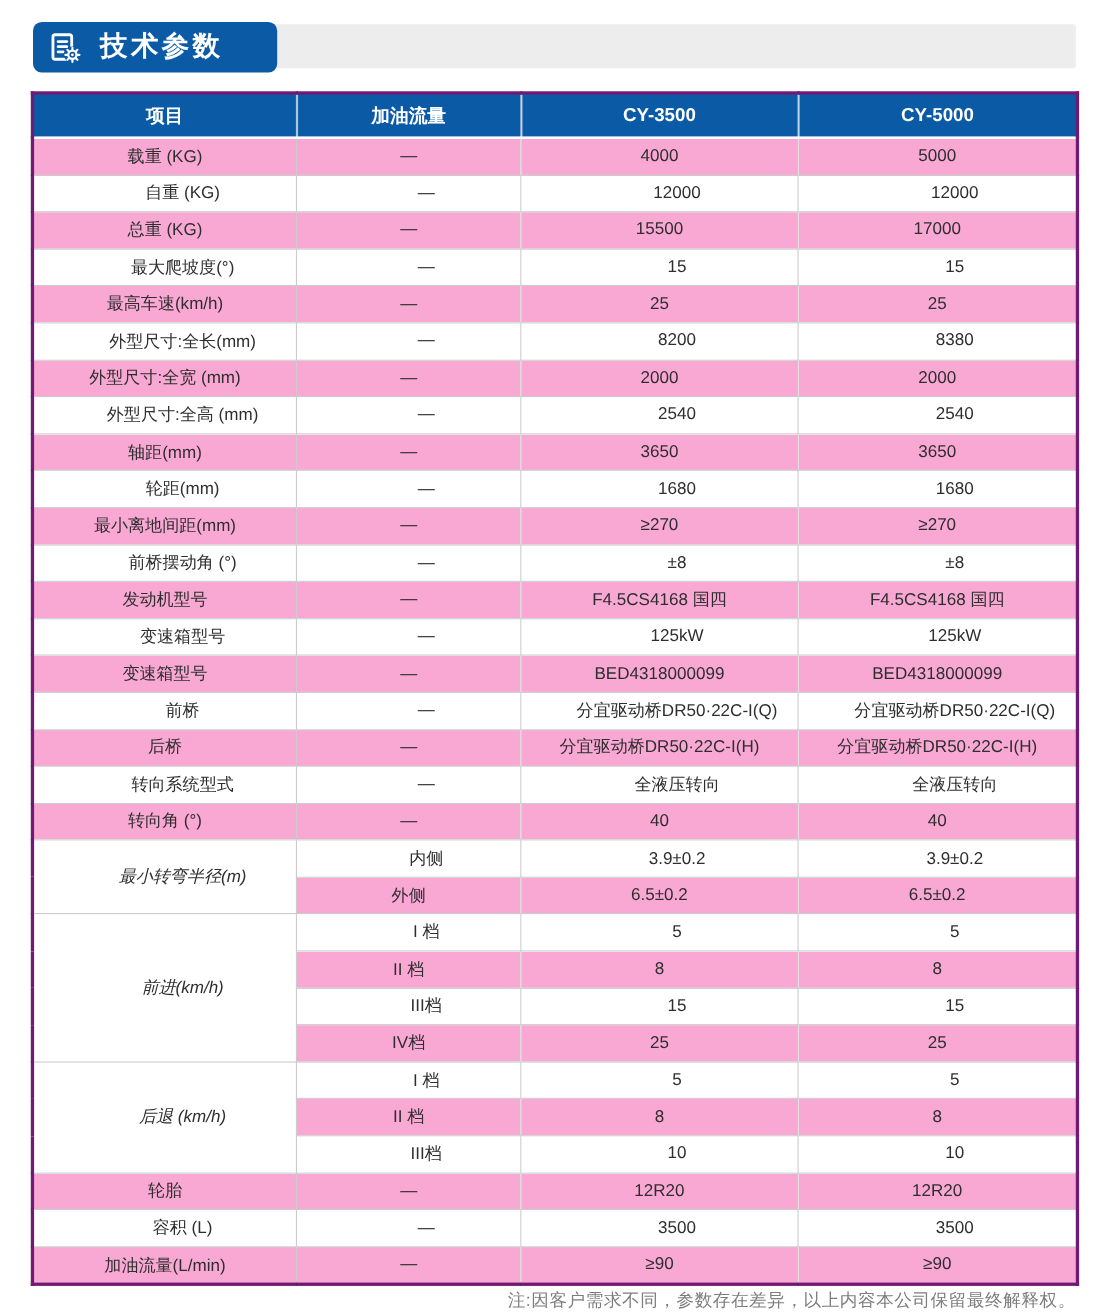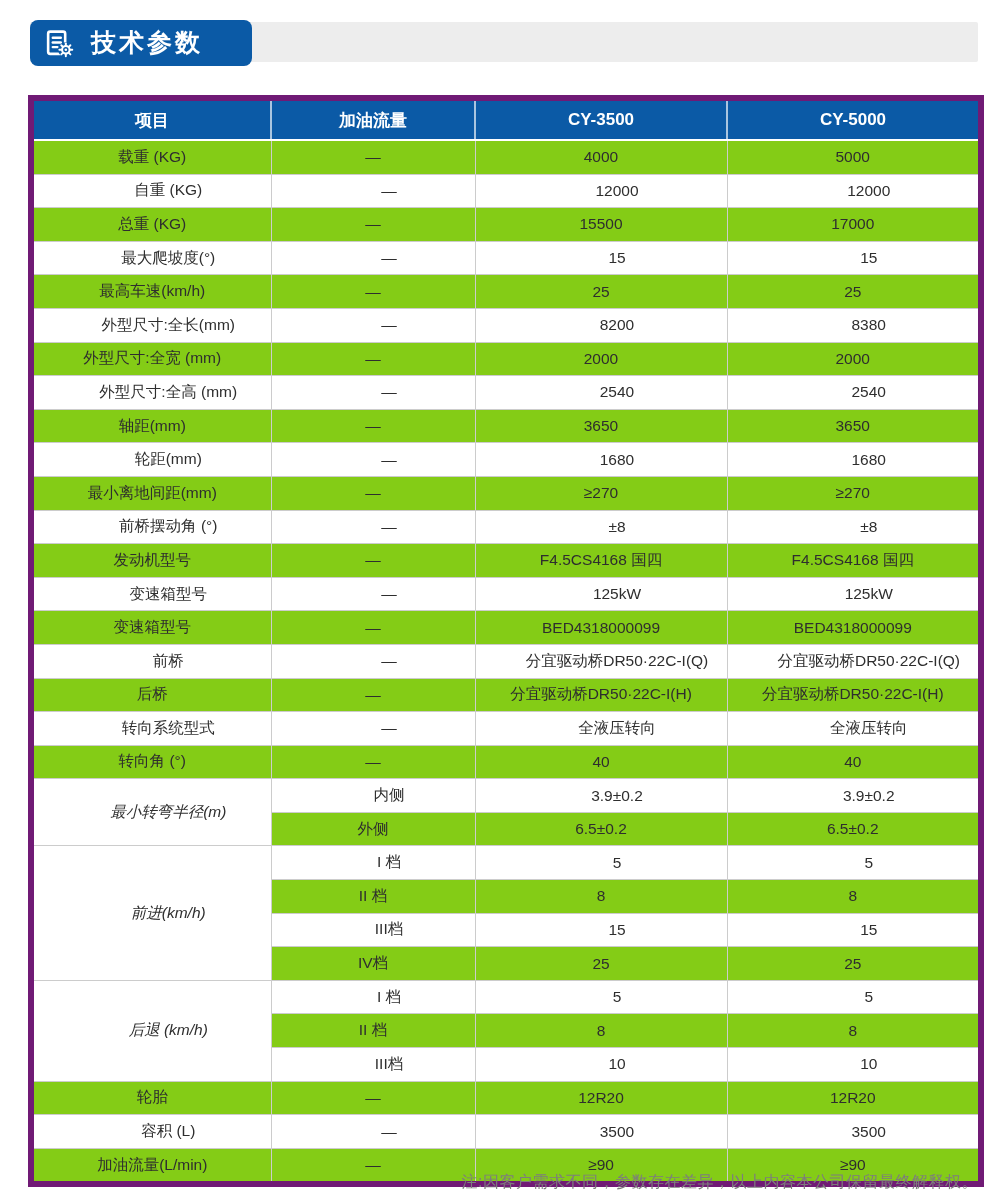--- a/index.html
+++ b/index.html
@@ -38,24 +38,24 @@
     border-right:2px solid rgba(255,255,255,0.65);
     border-bottom:2px solid #ffffff;
   }
   table.spec th:last-child{border-right:none;text-align:center;}
   table.spec td{
     height:32.6px;text-align:center;vertical-align:middle;
     font-size:15.5px;color:#2e2e2e;
     border:1px solid #cccccc;
     padding:0 4px;overflow:hidden;white-space:nowrap;
   }
-  table.spec tr.shade td{background:#84cc16;}
+  table.spec tr.shade td{background:#f9a8d4;}
   table.spec tr.plain td{background:#ffffff;padding-left:36px;}
   table.spec td.merged{background:#ffffff !important;font-style:italic;}
-  table.spec{border:6px solid #701a75;margin-top:12px;}
+  table.spec{border:3px solid #701a75;}
   
   .footnote{
     position:absolute;right:22px;top:1172px;
     font-size:16px;color:#7d7d7d;letter-spacing:0.5px;
   }
 </style>
 </head>
 <body>
 
 <div class="header-strip"></div>

